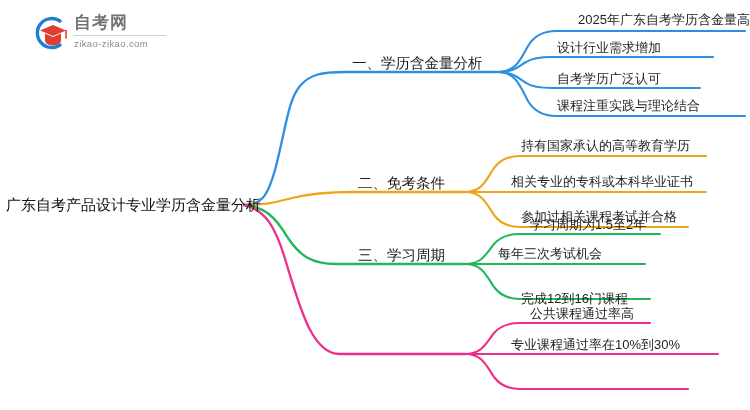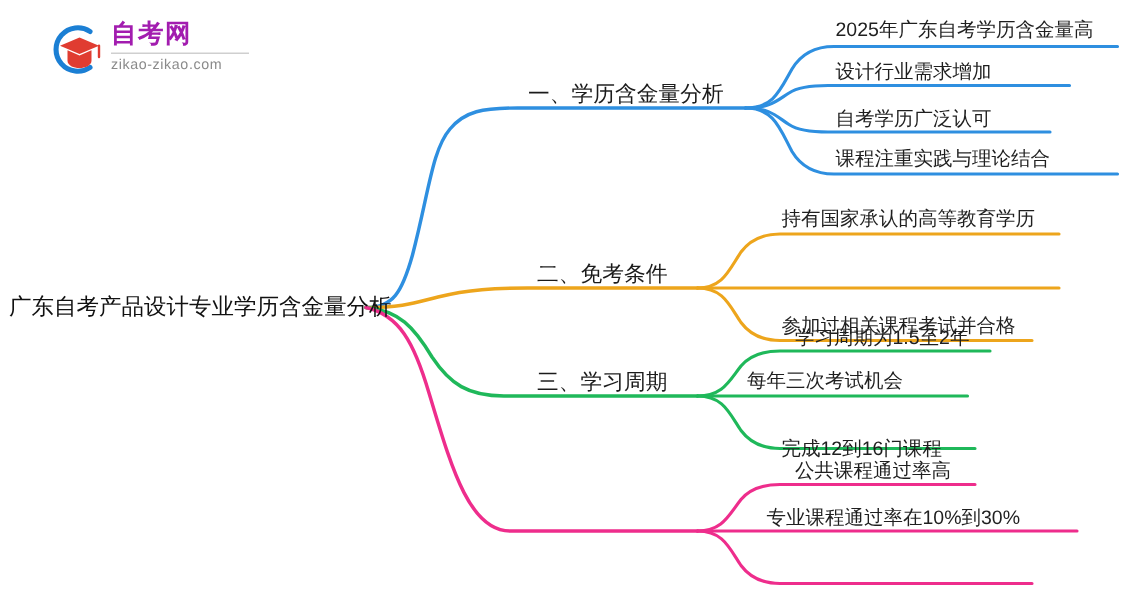--- a/index.html
+++ b/index.html
@@ -41,21 +41,21 @@
   }
   #logo-text-wrap {
     position: absolute;
     left: 44px;
     top: 3px;
     width: 96px;
   }
   #logo-name {
     font-size: 17px;
     font-weight: bold;
-    color: #a21caf;
+    color: #737373;
     letter-spacing: 1px;
     line-height: 20px;
     white-space: nowrap;
   }
   #logo-rule {
     height: 1px;
     background: #cfcfcf;
     margin: 2px 0 2px 0;
     width: 92px;
   }
@@ -139,26 +139,27 @@
       <path d="M465,354 C482,354 486,365 494,377 C500,385 508,389 520,389 L688,389" fill="none" stroke="#ee2d8c" stroke-width="2.1" stroke-linecap="round"></path>
     </g>
   </svg>
 
   <div class="node-label" id="root-label">广东自考产品设计专业学历含金量分析</div>
 
   <div class="node-label branch-label" style="left:352px; top:56px;">一、学历含金量分析</div>
   <div class="node-label branch-label" style="left:358px; top:176px;">二、免考条件</div>
   <div class="node-label branch-label" style="left:358px; top:248px;text-align:center;">三、学习周期</div>
 
-  <div class="node-label leaf-label" style="left:557px; top:13px;">2025年广东自考学历含金量高</div>
+  <div class="node-label leaf-label" style="left:578px; top:13px;">2025年广东自考学历含金量高</div>
   <div class="node-label leaf-label" style="left:557px; top:41px;">设计行业需求增加</div>
   <div class="node-label leaf-label" style="left:557px; top:72px;">自考学历广泛认可</div>
   <div class="node-label leaf-label" style="left:557px; top:99px;">课程注重实践与理论结合</div>
 
   <div class="node-label leaf-label" style="left:521px; top:139px;">持有国家承认的高等教育学历</div>
+  <div class="node-label leaf-label" style="left:511px; top:175px;">相关专业的专科或本科毕业证书</div>
   <div class="node-label leaf-label" style="left:521px; top:210px;">参加过相关课程考试并合格</div>
 
   <div class="node-label leaf-label" style="left:530px; top:218px;">学习周期为1.5至2年</div>
   <div class="node-label leaf-label" style="left:498px; top:248px;font-family:Liberation Mono, monospace;">每年三次考试机会</div>
   <div class="node-label leaf-label" style="left:521px; top:292px;text-align:right;">完成12到16门课程</div>
 
   <div class="node-label leaf-label" style="left:530px; top:307px;">公共课程通过率高</div>
   <div class="node-label leaf-label" style="left:511px; top:338px;">专业课程通过率在10%到30%</div>
 
 </div>

